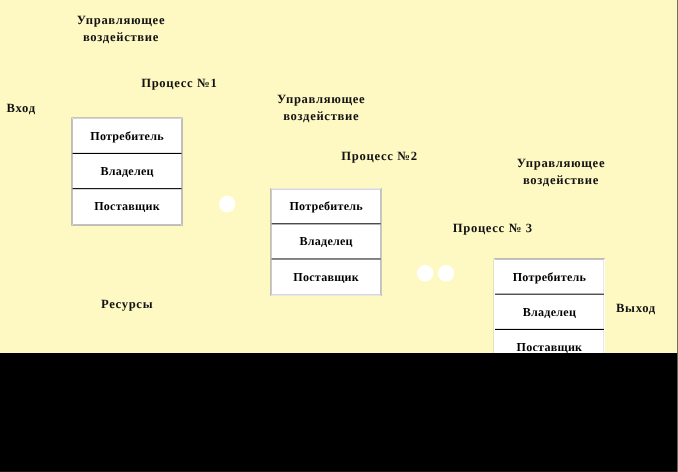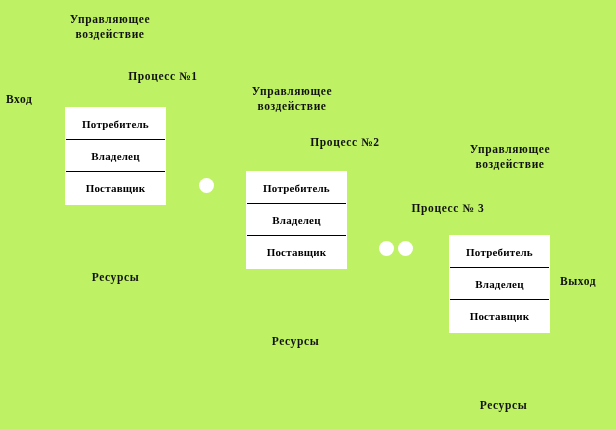--- a/index.html
+++ b/index.html
@@ -4,22 +4,22 @@
 <title>Process Chain Diagram</title>
 <style>
   html, body {
     margin: 0;
     padding: 0;
     background: #000000;
   }
   #canvas {
     position: relative;
     width: 616px;
-    height: 429px;
-    background: #bef264;
+    height: 321px;
+    background: #fef9c3;
     overflow: hidden;
     font-family: "Liberation Serif", "DejaVu Serif", serif;
   }
 
   
   .faint-label {
     position: absolute;
     color: #121212;
     font-family: "Liberation Serif", "DejaVu Serif", serif;
     font-size: 11.5px;

